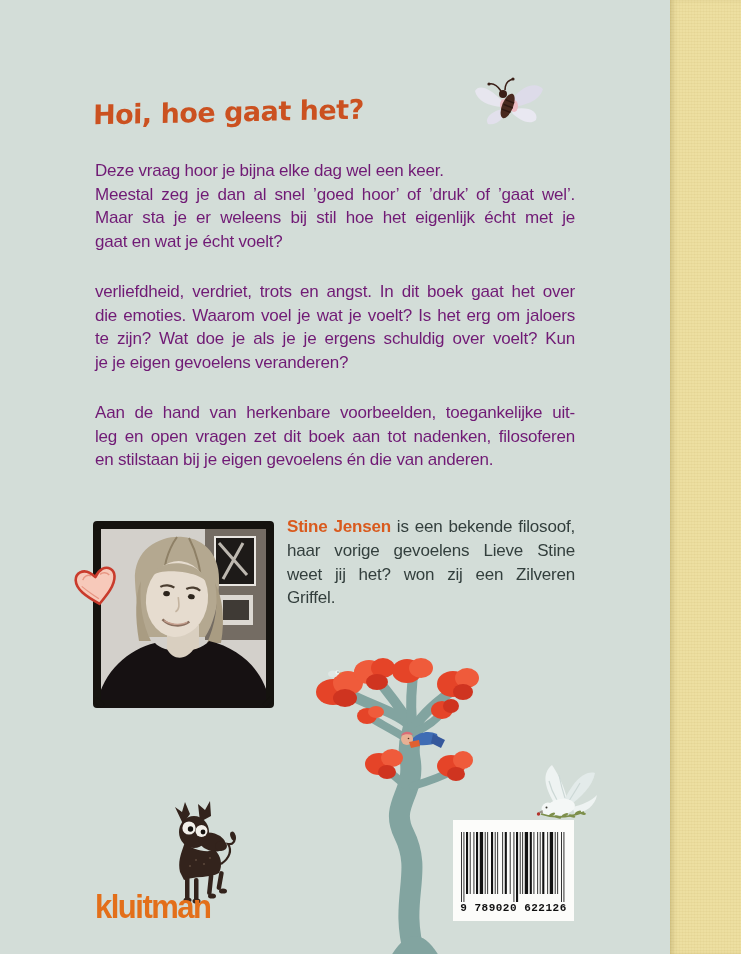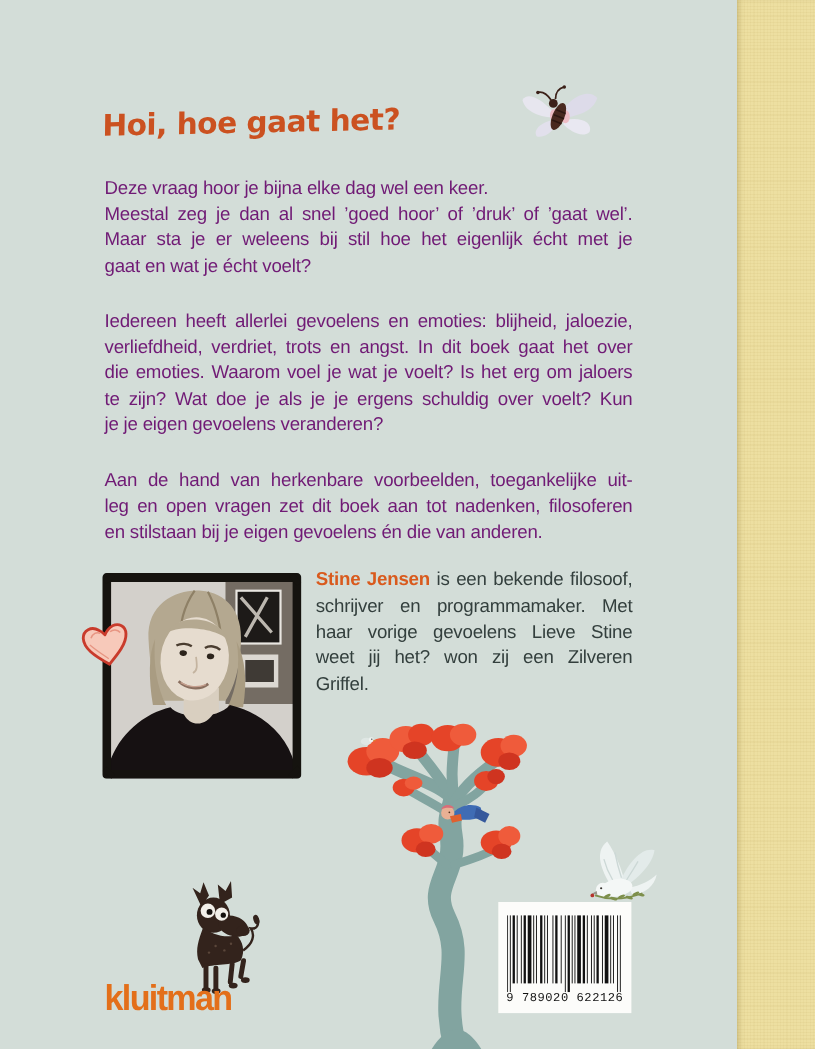--- a/index.html
+++ b/index.html
@@ -56,20 +56,21 @@
 
   .barcode{
     position:absolute;left:453px;top:820px;width:121px;height:101px;
     background:#fcfcfa;z-index:4;
   }
   .barcode svg{position:absolute;left:8px;top:12px;}
   .isbn{
     position:absolute;left:0;bottom:7px;width:121px;text-align:center;
     font-family:"Liberation Mono",monospace;font-size:11px;color:#111;
     letter-spacing:.5px;
+    font-weight:bold;
   }
 </style>
 </head>
 <body>
 
 <div class="page">
   <div class="cover">
 
     <svg class="butterfly" viewBox="0 0 76 60">
       <path d="M30,26 C18,13 7,9 3,16 C5,26 17,31 30,32 Z" fill="#e7e6ef"></path>
@@ -94,21 +95,20 @@
     <div class="title">Hoi, hoe gaat het?</div>
 
     <div class="blurb" id="blurb">
         <div class="para">
           <div class="line">Deze vraag hoor je bijna elke dag wel een keer.</div>
           <div class="line just">Meestal zeg je dan al snel ’goed hoor’ of ’druk’ of ’gaat wel’.</div>
           <div class="line just">Maar sta je er weleens bij stil hoe het eigenlijk écht met je</div>
           <div class="line">gaat en wat je écht voelt?</div>
         </div>
         <div class="para">
-          <div class="line just">Iedereen heeft allerlei gevoelens en emoties: blijheid, jaloezie,</div>
           <div class="line just">verliefdheid, verdriet, trots en angst. In dit boek gaat het over</div>
           <div class="line just">die emoties. Waarom voel je wat je voelt? Is het erg om jaloers</div>
           <div class="line just">te zijn? Wat doe je als je je ergens schuldig over voelt? Kun</div>
           <div class="line">je je eigen gevoelens veranderen?</div>
         </div>
         <div class="para">
           <div class="line just">Aan de hand van herkenbare voorbeelden, toegankelijke uit-</div>
           <div class="line just">leg en open vragen zet dit boek aan tot nadenken, filosoferen</div>
           <div class="line">en stilstaan bij je eigen gevoelens én die van anderen.</div>
         </div>
@@ -151,21 +151,20 @@
 
       <path d="M4,183 C10,150 36,128 62,122 C70,132 104,134 116,120 C150,128 172,152 177,183 Z" fill="#161112"></path>
       <path d="M74,128 C80,140 94,140 102,126" fill="#d9cfc0"></path>
 
       <rect x="4" y="4" width="173" height="179" fill="none" stroke="#15130f" stroke-width="8" stroke-linejoin="round"></rect>
       <path d="M2,8 L10,2 M172,2 L179,10 M2,178 L10,185 M171,185 L179,177" stroke="#15130f" stroke-width="5"></path>
     </svg>
 
     <div class="bio" id="bio">
         <div class="line just"><span class="seg-author">Stine Jensen</span><span> is een bekende filosoof,</span></div>
-        <div class="line just"><span>schrijver en programmamaker. Met</span></div>
         <div class="line just"><span>haar vorige gevoelens </span><span class="seg-italic">Lieve Stine</span></div>
         <div class="line just"><span class="seg-italic">weet jij het?</span><span> won zij een Zilveren</span></div>
         <div class="line"><span>Griffel.</span></div>
       </div>
 
     <svg class="tree" viewBox="0 0 210 310">
       <g stroke="#82a4a0" fill="none" stroke-linecap="round">
         <path d="M112,312 C95,255 121,230 101,190 C86,160 113,150 107,115 C104,98 109,92 110,85" stroke-width="21"></path>
         <path d="M110,85 C100,70 70,63 46,50" stroke-width="11"></path>
         <path d="M110,85 C96,60 82,46 73,33" stroke-width="10"></path>

